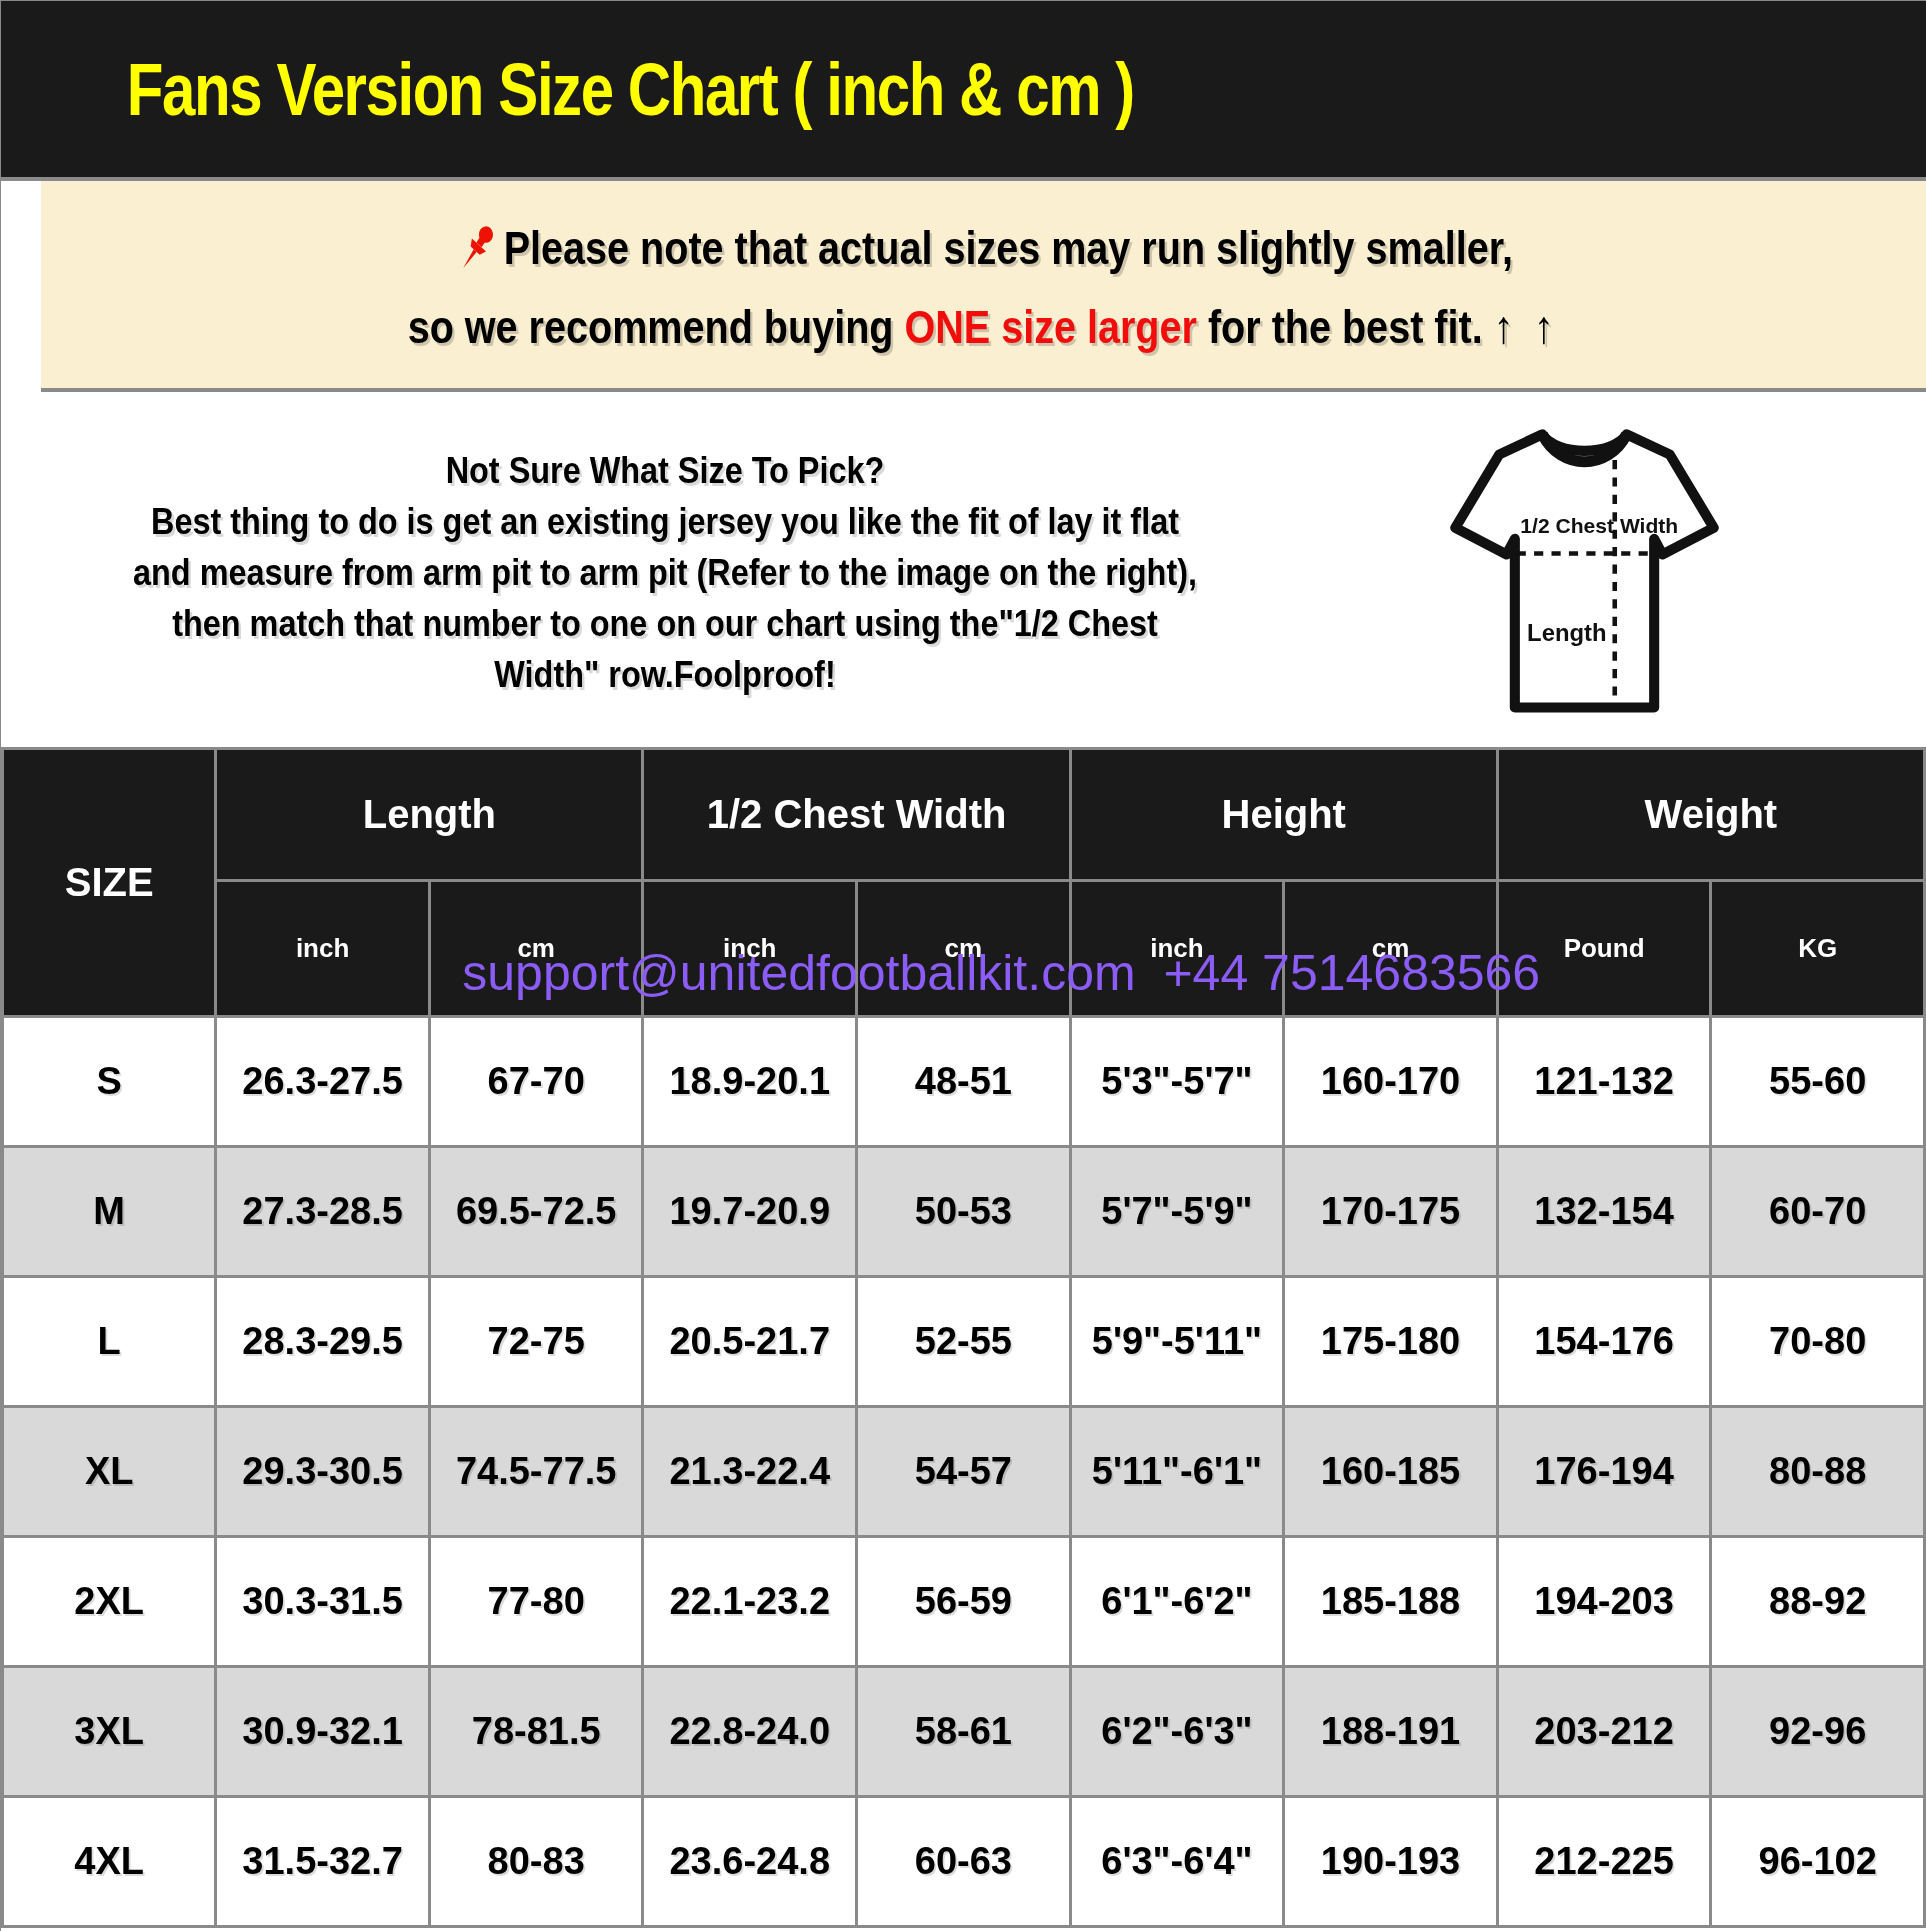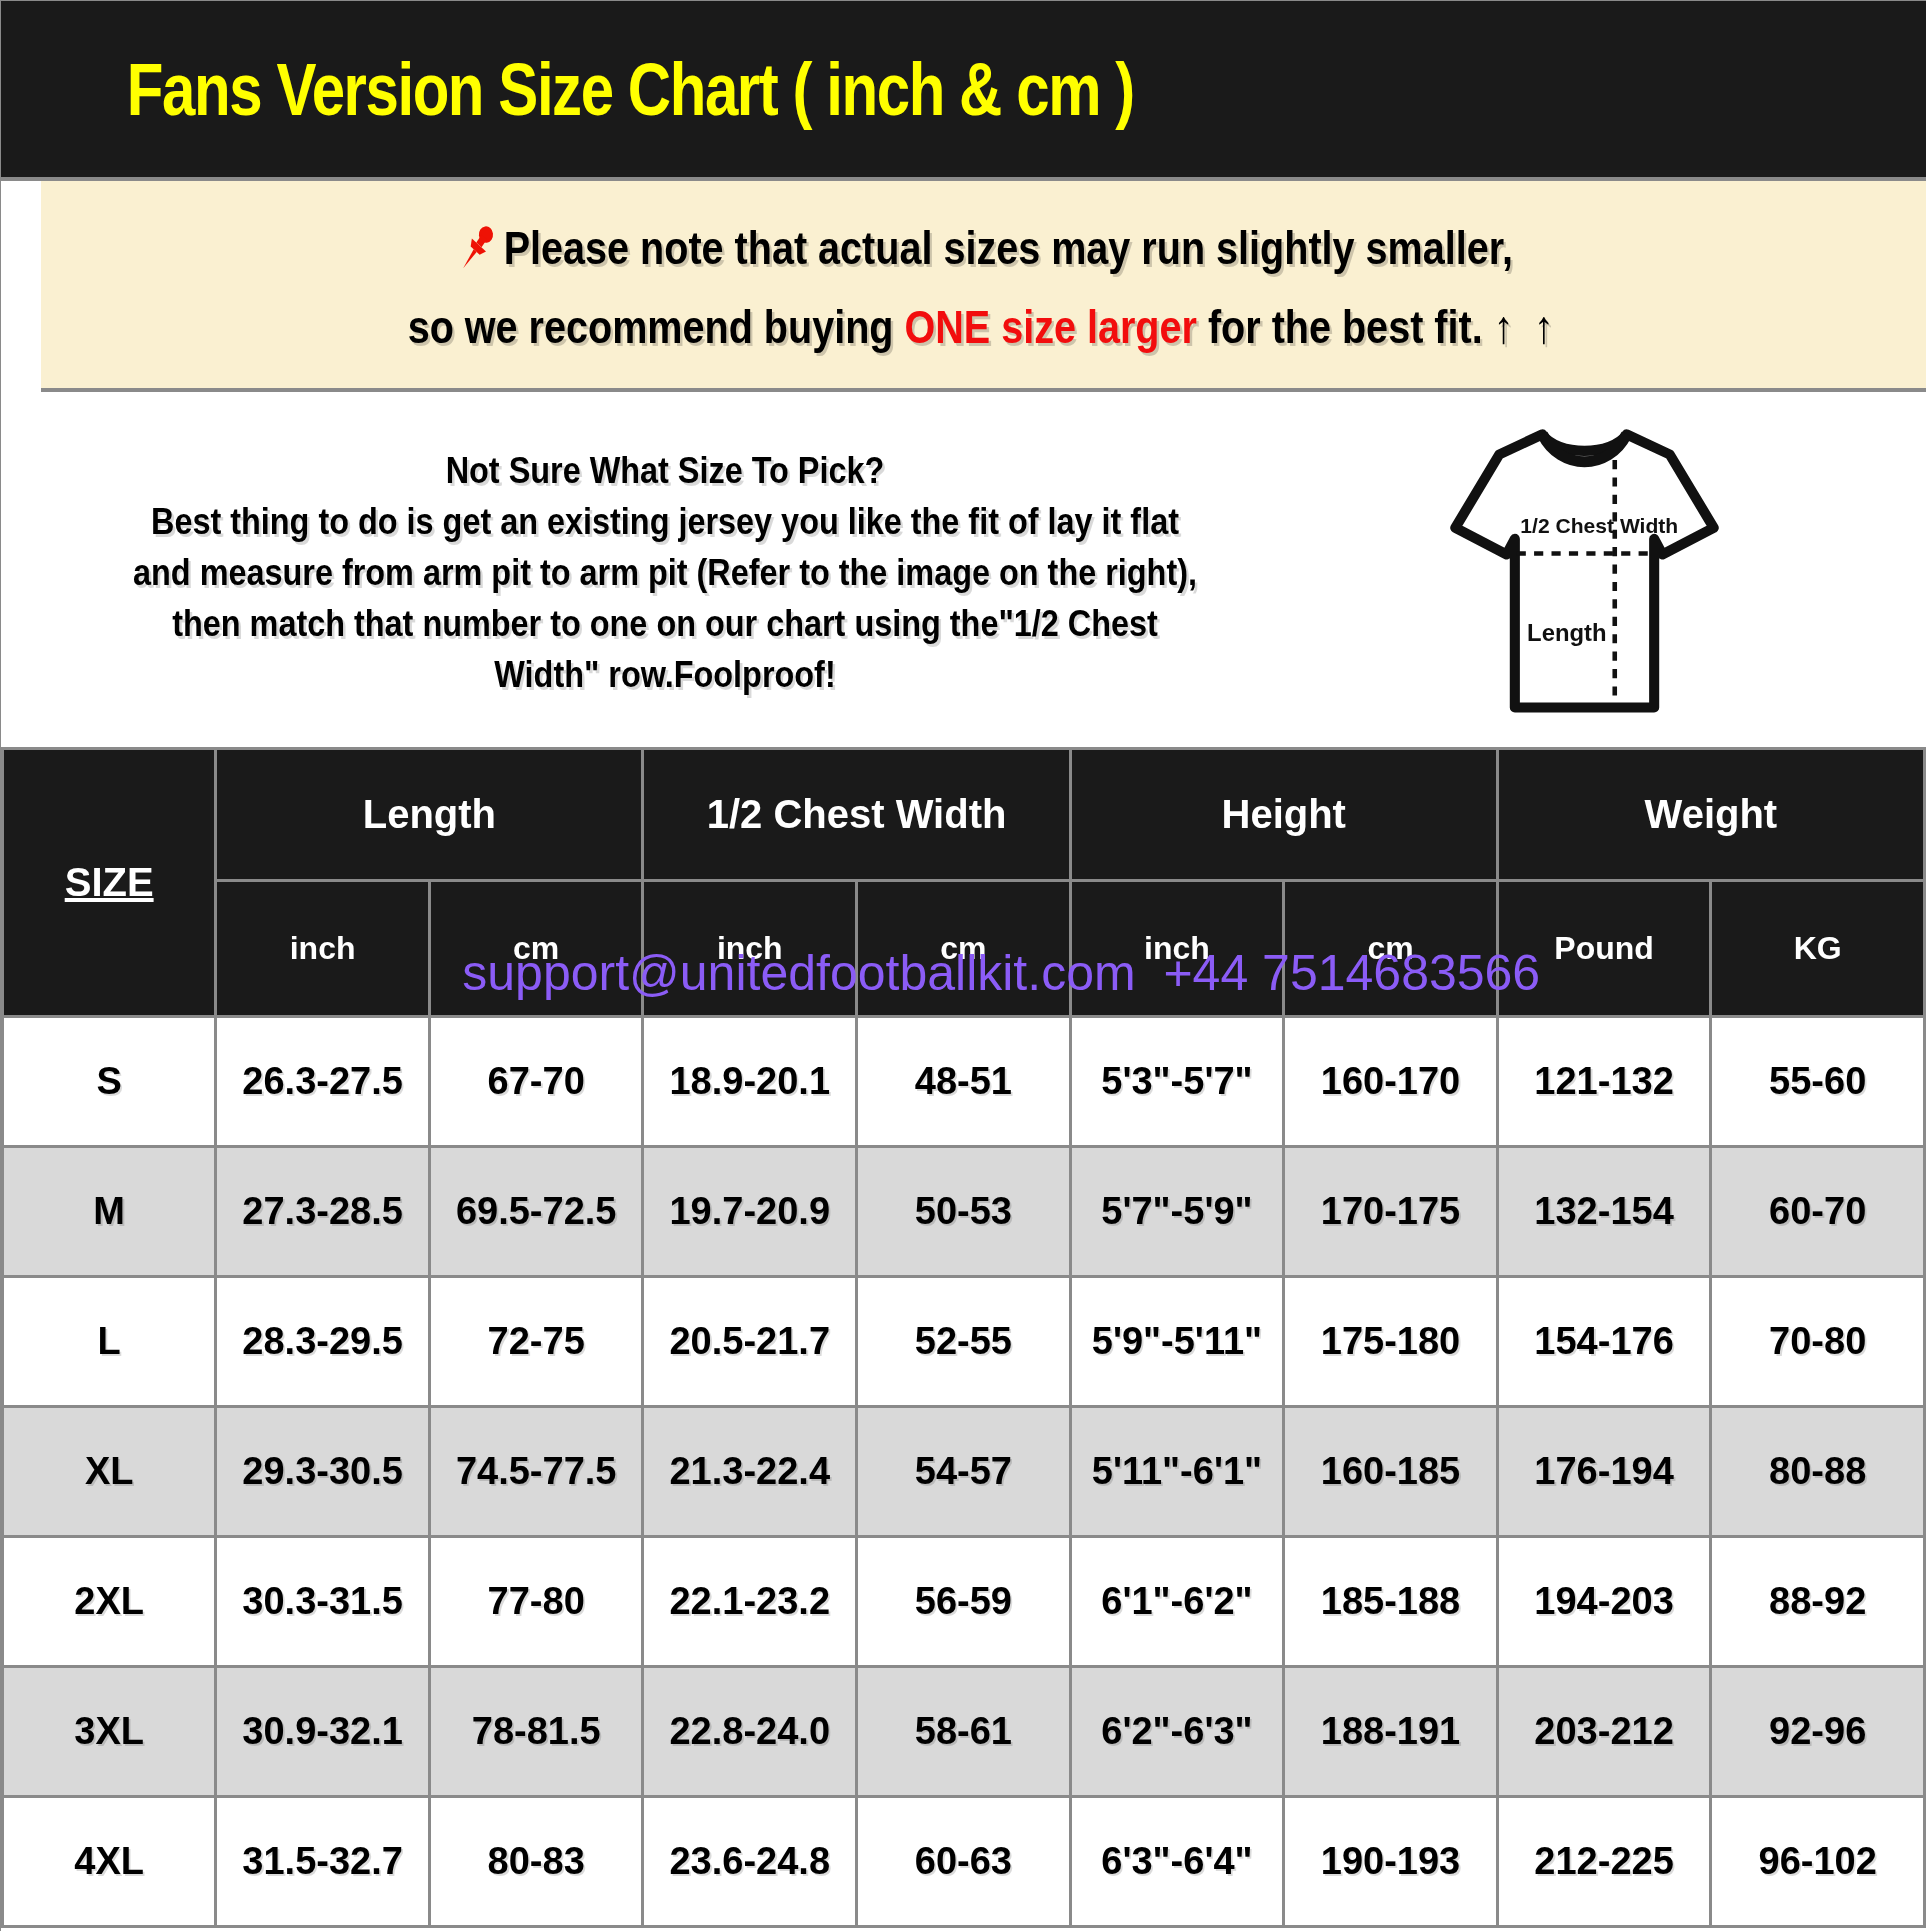--- a/index.html
+++ b/index.html
@@ -64,22 +64,22 @@
   
   .size-table-wrap { position:relative; }
   table { width:100%; border-collapse:collapse; table-layout:fixed; }
   th, td {
     border:3.7px solid #8a8a8a;
     text-align:center; vertical-align:middle;
     overflow:hidden;
   }
   thead th { background:#1a1a1a; color:#ffffff; font-weight:bold; }
   .group-row th { height:132px; font-size:40px; }
-  .unit-row th { height:136px; font-size:32px; }
-  .size-head { font-size:42px;text-decoration:underline; }
+  .unit-row th { height:136px; font-size:26px; }
+  .size-head { font-size:42px; }
   tbody td {
     height:130px; font-size:38px; font-weight:bold; background:#ffffff;
     text-shadow:1.8px 1.8px 0 rgba(0,0,0,0.14);
   }
   tbody tr.row-alt td { background:#d9d9d9; }
   .watermark {
     position:absolute; top:197px; left:50%;
     transform:translateX(-46.5%);
     font-size:50px; font-weight:normal; color:#8b5cf6;
     white-space:pre; z-index:5; pointer-events:none;

